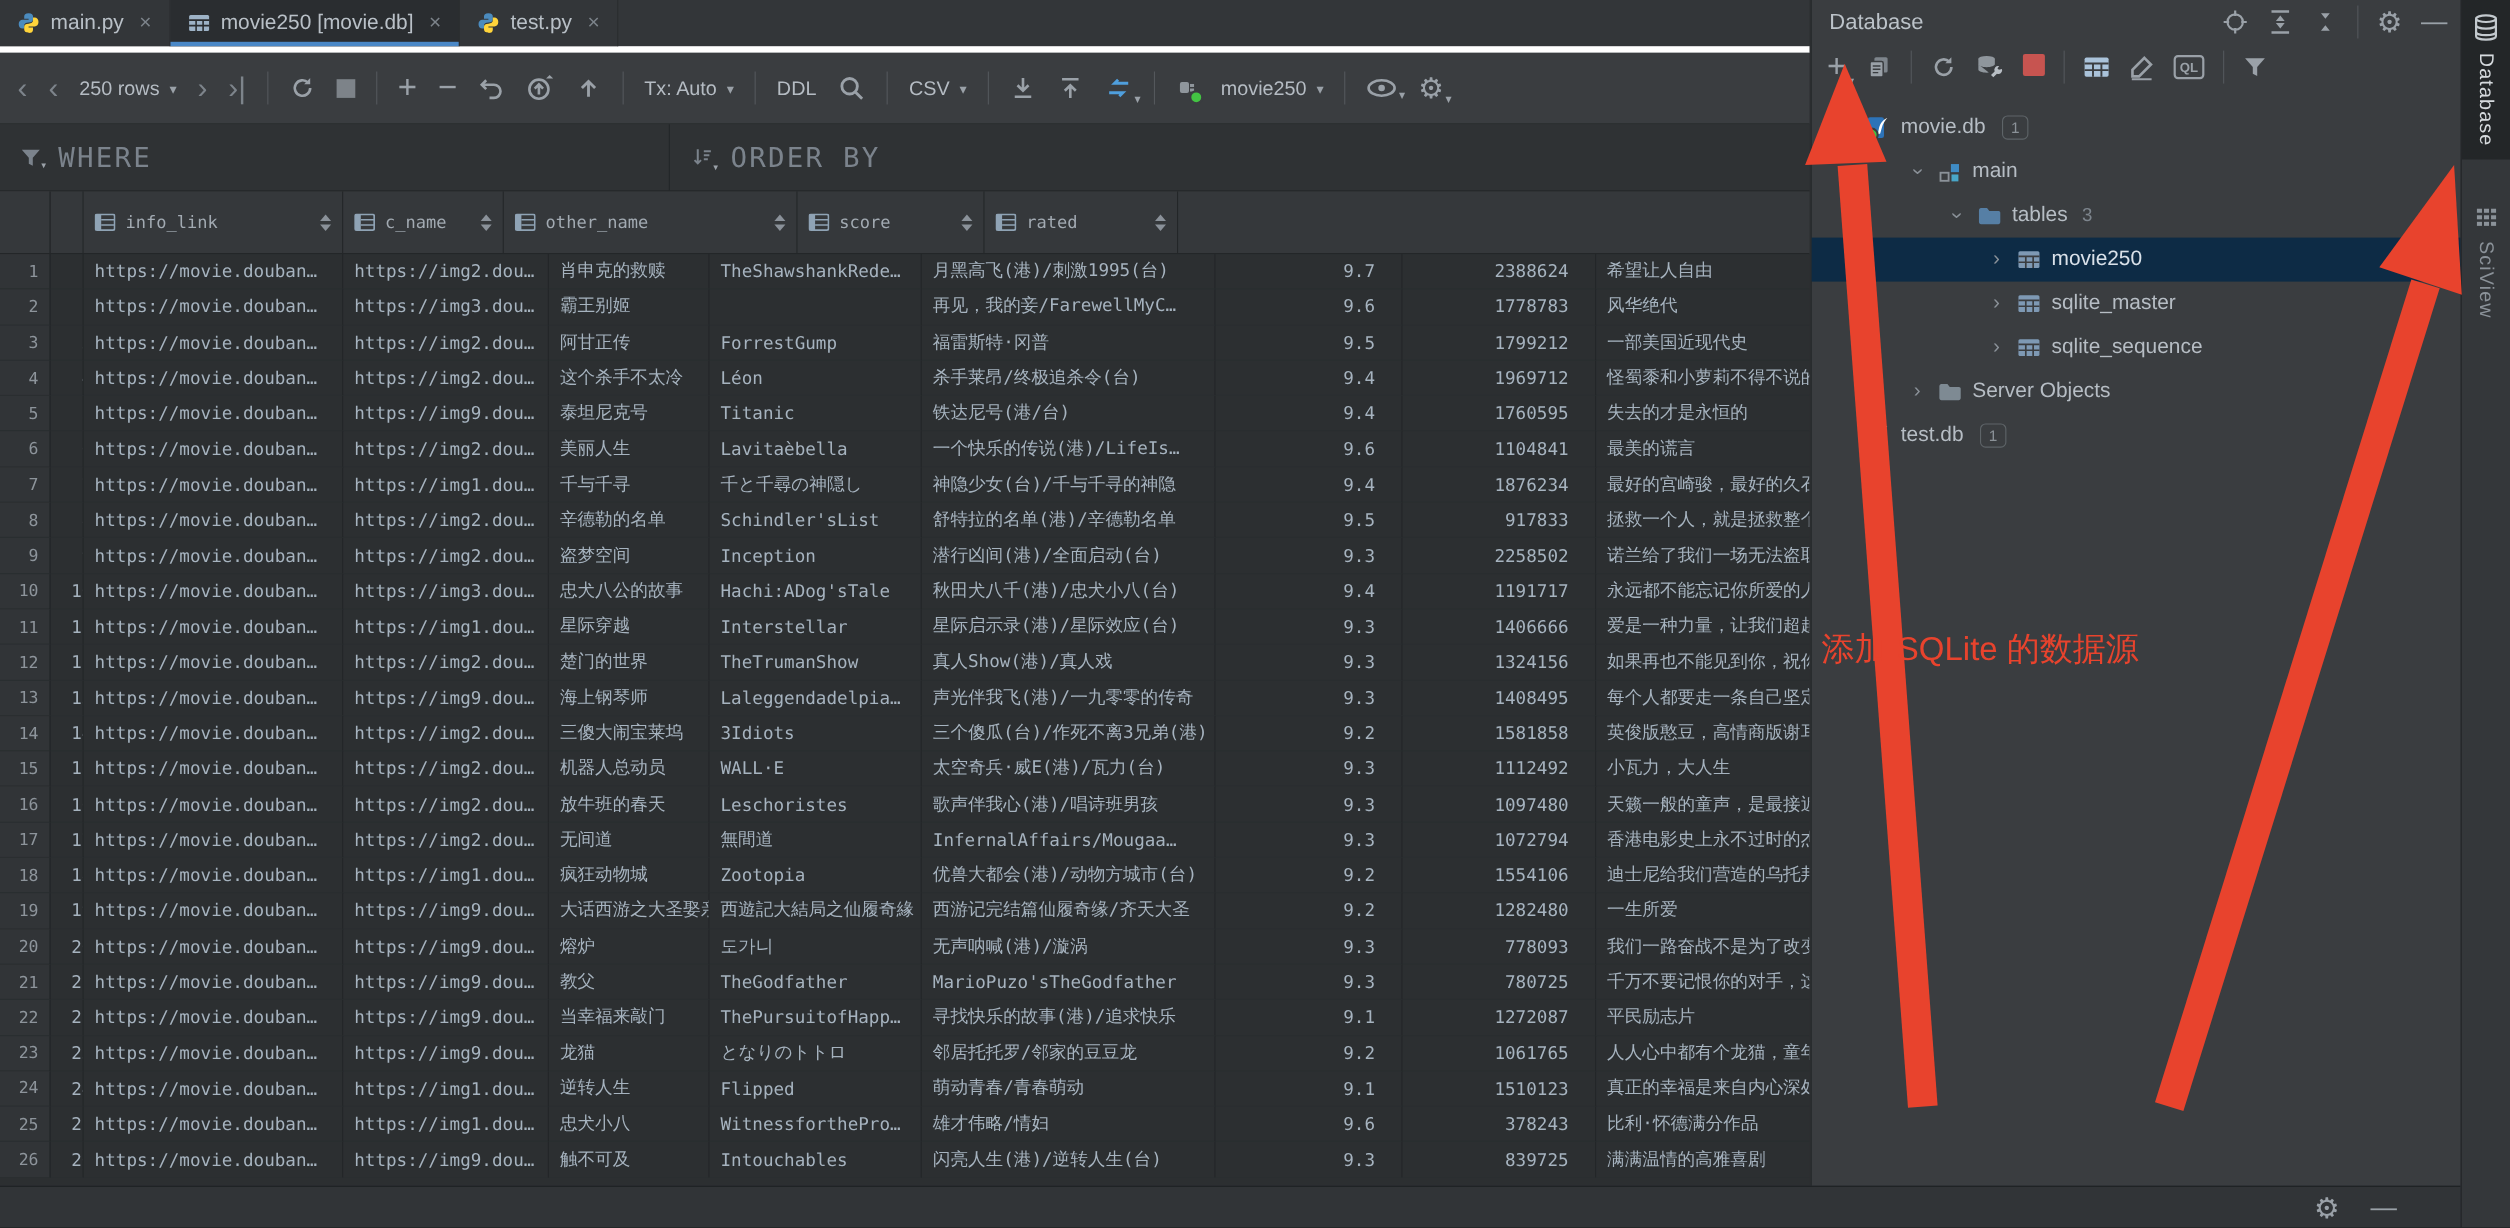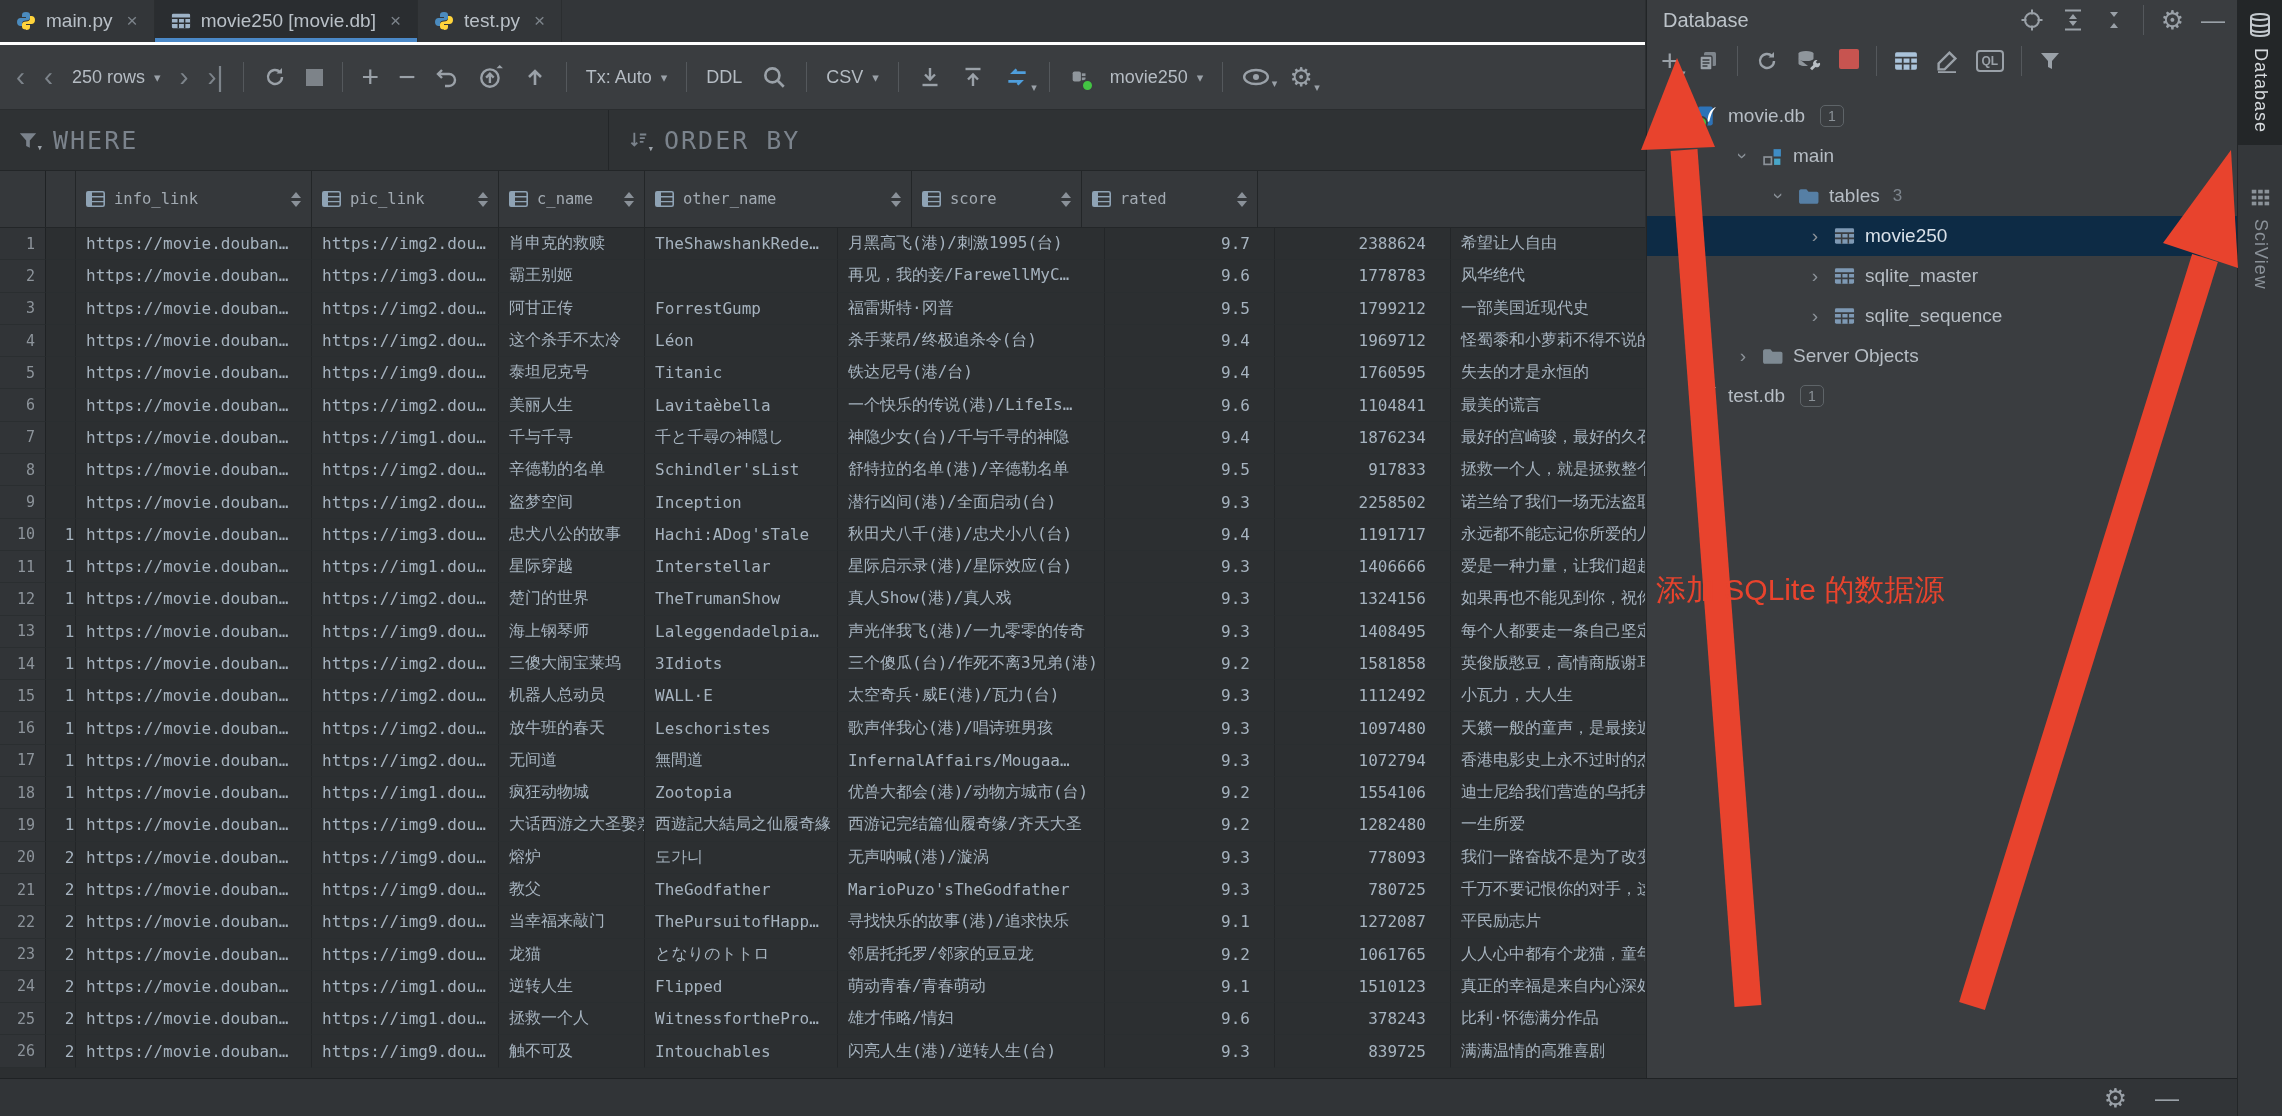--- a/index.html
+++ b/index.html
@@ -1,21 +1,21 @@
 <!DOCTYPE html>
 <html style="--accent: #4a88c7; --red: #e8432d; --sel: #0d2b45;"><head>
 <meta charset="utf-8">
 <style>
   :root{ --accent:#4a88c7; --red:#e8432d; --sel:#0d2b45; }
   html,body{margin:0;padding:0;background:#1e2021;}
   .screen{position:relative;width:2282px;height:1116px;background:#2c2f31;overflow:hidden;
           font-family:"Liberation Sans",sans-serif;color:#b6bdc4;}
   
   .editor{position:absolute;left:0;top:0;width:1645px;height:1078px;background:#2c2f31;}
-  .tabbar{height:42px;background:#333639;display:flex;align-items:stretch;border-bottom:3px solid #ffffff;}
+  .tabbar{height:42px;background:#333639;display:flex;align-items:stretch;border-bottom:6px solid #ffffff;}
   .tab{display:flex;align-items:center;gap:10px;padding:0 16px;font-size:19px;color:#b9c0c7;
        position:relative;border-right:1px solid #2b2e30;background:#333639;cursor:default;}
   .tab.active{background:#2a2d30;}
   .tab.active::after{content:"";position:absolute;left:0;right:0;bottom:0;height:4px;background:var(--accent);}
   .tab-close{color:#7c838a;font-size:19px;margin-left:4px;}
   .toolbar{height:64px;background:#3a3d40;display:flex;align-items:center;gap:19px;padding:0 16px;
            border-bottom:1px solid #2a2d2f;color:#9aa1a8;font-size:18px;}
   .tbdiv{width:1px;height:30px;background:#54585c;flex:0 0 1px;}
   .nav{font-size:27px;color:#7d848b;line-height:1;}
   .dd{display:flex;align-items:center;gap:9px;color:#b5bcc3;white-space:nowrap;}
@@ -268,34 +268,20 @@
               <rect x="0.8" y="0.8" width="5.2" height="14.4" fill="#8fa3b5"></rect>
               <path d="M6 5.8h12M6 10.6h12" stroke="#8fa3b5" stroke-width="1.4"></path>
             </svg>
           </span>
           <span>info_link</span>
           <span class="sorts">
             <i class="tri up"></i>
             <i class="tri dn"></i>
           </span>
         </div>
-        <div class="hcell" style="width:187px">
-          <span>
-            <svg width="19" height="16" viewBox="0 0 19 16">
-              <rect x="0.8" y="0.8" width="17.4" height="14.4" rx="1.5" fill="none" stroke="#8fa3b5" stroke-width="1.6"></rect>
-              <rect x="0.8" y="0.8" width="5.2" height="14.4" fill="#8fa3b5"></rect>
-              <path d="M6 5.8h12M6 10.6h12" stroke="#8fa3b5" stroke-width="1.4"></path>
-            </svg>
-          </span>
-          <span>pic_link</span>
-          <span class="sorts">
-            <i class="tri up"></i>
-            <i class="tri dn"></i>
-          </span>
-        </div>
         <div class="hcell" style="width:146px">
           <span>
             <svg width="19" height="16" viewBox="0 0 19 16">
               <rect x="0.8" y="0.8" width="17.4" height="14.4" rx="1.5" fill="none" stroke="#8fa3b5" stroke-width="1.6"></rect>
               <rect x="0.8" y="0.8" width="5.2" height="14.4" fill="#8fa3b5"></rect>
               <path d="M6 5.8h12M6 10.6h12" stroke="#8fa3b5" stroke-width="1.4"></path>
             </svg>
           </span>
           <span>c_name</span>
           <span class="sorts">
@@ -683,21 +669,21 @@
           <div class="gcell num" style="width:176px">1510123</div>
           <div class="gcell" style="width:194px;border-right:none">真正的幸福是来自内心深处</div>
         </div>
         <div class="grow">
           <div class="gcell gutter" style="width:46px">25</div>
           <div class="gcell idcol" style="width:30px">
             <span>25</span>
           </div>
           <div class="gcell" style="width:236px">https://movie.douban…</div>
           <div class="gcell" style="width:187px">https://img1.dou…</div>
-          <div class="gcell" style="width:146px">拯救一个人</div>
+          <div class="gcell" style="width:146px">忠犬小八</div>
           <div class="gcell" style="width:193px">WitnessforthePro…</div>
           <div class="gcell" style="width:267px">雄才伟略/情妇</div>
           <div class="gcell num" style="width:170px">9.6</div>
           <div class="gcell num" style="width:176px">378243</div>
           <div class="gcell" style="width:194px;border-right:none">比利·怀德满分作品</div>
         </div>
         <div class="grow">
           <div class="gcell gutter" style="width:46px">26</div>
           <div class="gcell idcol" style="width:30px">
             <span>26</span>

